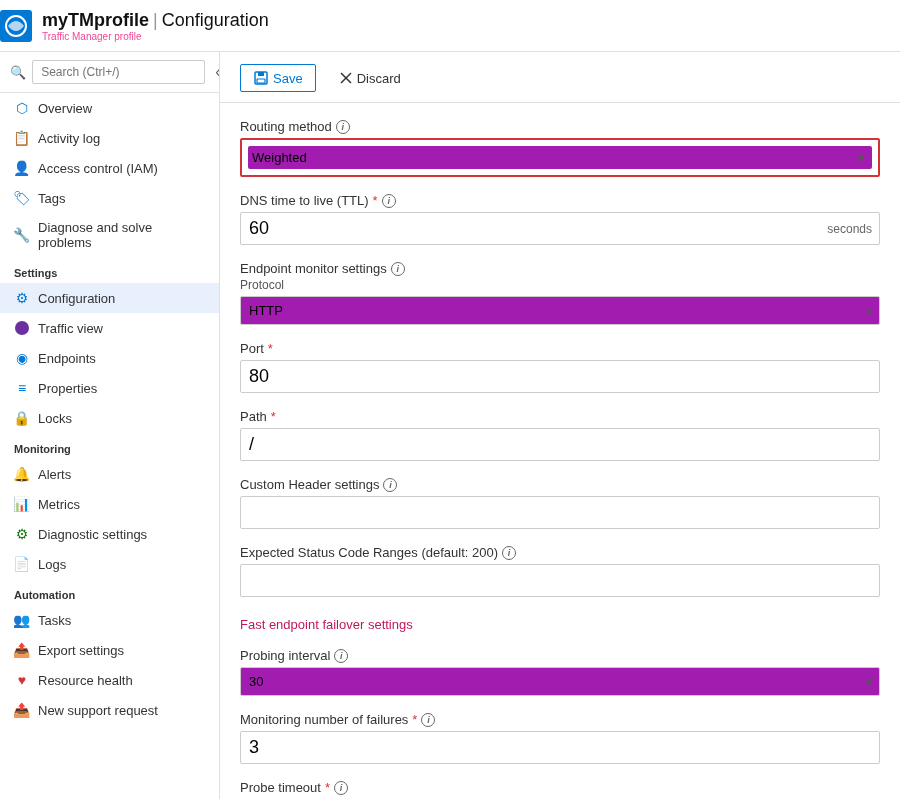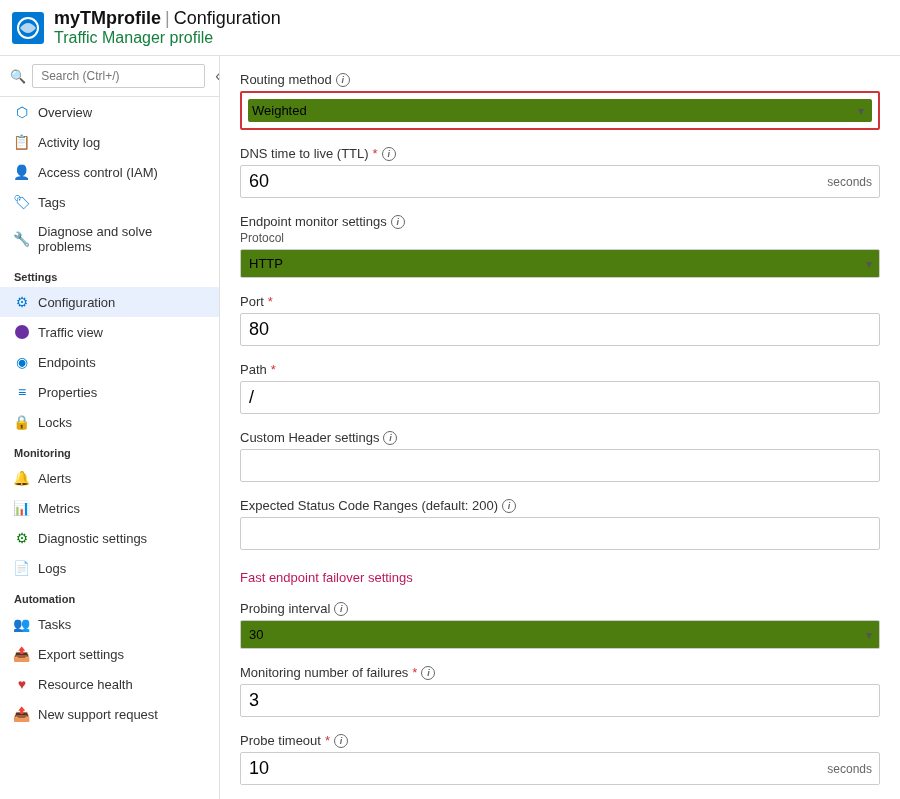--- a/index.html
+++ b/index.html
@@ -1,18 +1,18 @@
 <!DOCTYPE html>
 <html><head>
   <meta charset="utf-8">
   <style>
     * { box-sizing: border-box; margin: 0; padding: 0; }
     body { font-family: 'Segoe UI', Arial, sans-serif; font-size: 13px; color: #333; background: #fff; display: flex; flex-direction: column; height: 100vh; overflow: hidden; }
 
-    .top-bar { display: flex; align-items: center; padding: 8px 12px; border-bottom: 1px solid #e0e0e0; background: #fff; min-height: 52px; }
+    .top-bar { display: flex; align-items: center; padding: 8px 0; border-bottom: 1px solid #e0e0e0; background: #fff; min-height: 52px; }
     .top-bar-icon { width: 32px; height: 32px; margin-right: 10px; flex-shrink: 0; }
 
     .main-layout { display: flex; flex: 1; overflow: hidden; }
 
     
     .sidebar { width: 220px; min-width: 220px; background: #fff; border-right: 1px solid #e0e0e0; overflow-y: auto; display: flex; flex-direction: column; }
     .search-bar { padding: 8px 10px; border-bottom: 1px solid #e0e0e0; display: flex; align-items: center; gap: 6px; }
     .search-input { border: 1px solid #ccc; border-radius: 2px; padding: 4px 8px; font-size: 12px; flex: 1; outline: none; color: #555; }
     .collapse-btn { cursor: pointer; color: #666; font-size: 16px; padding: 2px 4px; }
 
@@ -30,21 +30,21 @@
     .form-area { padding: 16px 20px; display: flex; flex-direction: column; gap: 16px; }
 
     .form-group { display: flex; flex-direction: column; gap: 4px; }
     .form-label { font-size: 13px; font-weight: 500; color: #333; display: flex; align-items: center; gap: 4px; }
     .form-label .required { color: #d13438; }
     .info-icon { display: inline-flex; align-items: center; justify-content: center; width: 14px; height: 14px; border: 1px solid #666; border-radius: 50%; color: #666; font-size: 9px; cursor: pointer; font-style: italic; font-weight: 700; }
 
     .form-input { border: 1px solid #ccc; padding: 5px 8px; font-size: 18px; outline: none; border-radius: 2px; width: 100%; }
 
     .form-select-wrapper { position: relative; }
-    .form-select { width: 100%; border: 1px solid #ccc; padding: 6px 30px 6px 8px; font-size: 13px; appearance: none; outline: none; border-radius: 2px; background: #4d7c0f; cursor: pointer; }
+    .form-select { width: 100%; border: 1px solid #ccc; padding: 6px 30px 6px 8px; font-size: 13px; appearance: none; outline: none; border-radius: 2px; background: #a21caf; cursor: pointer; }
     .select-arrow { position: absolute; right: 8px; top: 50%; transform: translateY(-50%); pointer-events: none; color: #555; font-size: 12px; }
 
     .input-with-suffix { position: relative; display: flex; align-items: center; }
     .input-with-suffix .form-input { padding-right: 60px; }
     .input-suffix { position: absolute; right: 8px; color: #666; font-size: 12px; pointer-events: none; }
 
     .routing-method-box { border: 2px solid #d13438; border-radius: 2px; padding: 6px; }
     .routing-method-box .form-select { border: none; padding: 4px 30px 4px 4px; }
 
     .subsection-title { font-size: 13px; font-weight: 500; color: #be185d; margin-top: 4px; }
@@ -59,21 +59,21 @@
       <circle cx="16" cy="16" r="10" fill="none" stroke="#fff" stroke-width="2"></circle>
       <path d="M8 16 Q16 6 24 16 Q16 26 8 16Z" fill="#fff" opacity="0.7"></path>
     </svg>
   </div>
   <div>
     <div style="display:flex;align-items:baseline;gap:4px;">
       <span style="font-size:18px;font-weight:600;color:#111;">myTMprofile</span>
       <span style="font-size:18px;font-weight:300;color:#999;">|</span>
       <span style="font-size:18px;font-weight:300;color:#111;">Configuration</span>
     </div>
-    <div style="font-size:16px;color:#15803d;">Traffic Manager profile</div>
+    <div style="font-size:10px;color:#ec4899;">Traffic Manager profile</div>
   </div>
 </div>
 
 <div class="main-layout">
 
   <div class="sidebar">
     <div class="search-bar">
       <span style="color:#666;font-size:13px;">🔍</span>
       <input class="search-input" type="text" placeholder="Search (Ctrl+/)" style="">
       <span class="collapse-btn">«</span>
@@ -157,20 +157,37 @@
       <span>Resource health</span>
     </div>
     <div class="nav-item">
       <span class="nav-icon" style="color:#0078d4;">📤</span>
       <span>New support request</span>
     </div>
   </div>
 
   <div class="content-area">
 
+    <div class="content-header">
+      <button class="save-btn">
+        <svg width="16" height="16" viewBox="0 0 16 16">
+            <rect x="2" y="2" width="12" height="12" rx="1" fill="none" stroke="#0078d4" stroke-width="1.5"></rect>
+            <rect x="5" y="2" width="6" height="4" fill="#0078d4" rx="0.5"></rect>
+            <rect x="4" y="9" width="8" height="4" fill="none" stroke="#0078d4" stroke-width="1.2" rx="0.5"></rect>
+          </svg>
+        <span>Save</span>
+      </button>
+      <button class="discard-btn">
+        <svg width="14" height="14" viewBox="0 0 14 14">
+            <line x1="2" y1="2" x2="12" y2="12" stroke="#333" stroke-width="1.5"></line>
+            <line x1="12" y1="2" x2="2" y2="12" stroke="#333" stroke-width="1.5"></line>
+          </svg>
+        <span>Discard</span>
+      </button>
+    </div>
 
     <div class="form-area">
 
       <div class="form-group">
         <div class="form-label">
           <span>Routing method</span>
           <span class="info-icon">i</span>
         </div>
         <div class="routing-method-box">
           <div class="form-select-wrapper">

